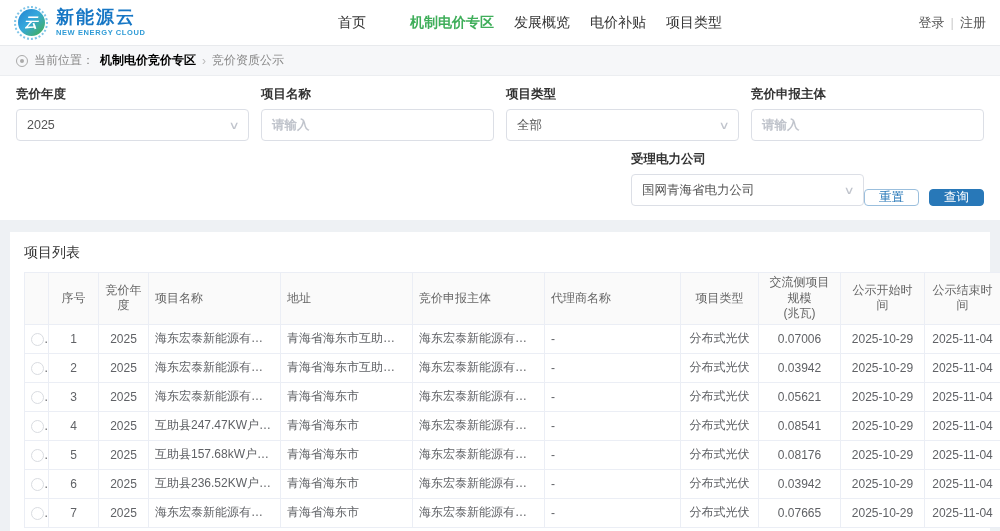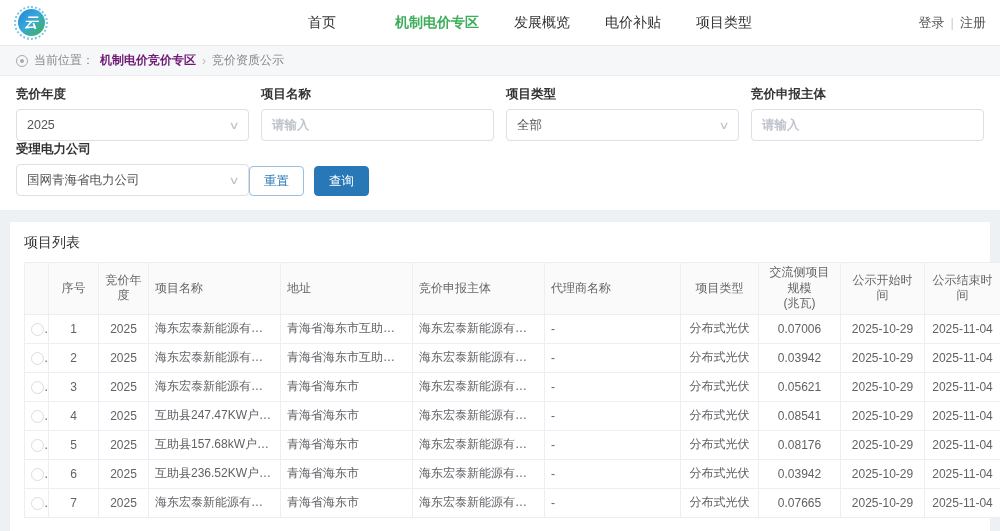--- a/index.html
+++ b/index.html
@@ -6,46 +6,46 @@
   html,body { width:1000px; height:531px; }
   body { font-family:"Liberation Sans","DejaVu Sans",sans-serif; background:#eef1f4; color:#333; font-size:13px; overflow:hidden; }
 
   
   .app-header { height:46px; background:#fff; display:flex; align-items:center; padding:0 14px; border-bottom:1px solid #e8eaed; }
   .logo { display:flex; align-items:center; gap:8px; min-width:170px; }
   .logo-gear { width:34px; height:34px; border-radius:50%; border:2px dotted #7ec4e8; display:flex; align-items:center; justify-content:center; }
   .logo-globe { width:27px; height:27px; border-radius:50%; background:linear-gradient(135deg,#2a8fd4 15%,#35a8dd 45%,#44b149 100%); color:#fff; font-size:14px; font-weight:bold; font-style:italic; display:flex; align-items:center; justify-content:center; }
   .logo-text-cn { font-size:18px; font-weight:bold; color:#1777c5; letter-spacing:2px; line-height:1; }
   .logo-text-en { font-size:7.5px; color:#2f9bd6; font-weight:bold; letter-spacing:0.6px; line-height:1; margin-top:3px; }
-  .main-nav { flex:1; display:flex; justify-content:center; gap:35px; }
+  .main-nav { flex:1; display:flex; justify-content:center; gap:20px; }
   .nav-item { font-size:14px; color:#333; cursor:pointer; }
   .nav-item.active { color:#3fae5a; font-weight:bold;margin-left:24px; }
   .auth-links { min-width:110px; display:flex; justify-content:flex-end; align-items:center; gap:6px; font-size:13px; color:#555; }
   .auth-links span { cursor:pointer; }
   .auth-divider { color:#ccc; cursor:default !important; }
 
   
   .breadcrumb { height:30px; background:#f6f7f9; display:flex; align-items:center; gap:6px; padding:0 16px; font-size:12px; color:#888; border-bottom:1px solid #eceef1; }
   .bc-icon { width:12px; height:12px; border:1px solid #aaa; border-radius:50%; position:relative; display:inline-block; }
   .bc-icon::after { content:""; position:absolute; left:3px; top:3px; width:4px; height:4px; border-radius:50%; background:#aaa; }
-  .bc-strong { color:#701a75; font-weight:bold; }
+  .bc-strong { color:#000000; font-weight:bold; }
   .bc-sep { color:#bbb; }
   .bc-page { color:#888; }
 
   
   .filter-panel { background:#fff; padding:10px 16px 14px; }
   .filter-grid { display:grid; grid-template-columns:repeat(4,1fr); column-gap:12px; row-gap:10px; }
   .filter-field .f-label { font-size:12.5px; font-weight:bold; color:#333; margin-bottom:6px; }
   .control { height:32px; border:1px solid #dcdfe6; border-radius:4px; background:#fff; display:flex; align-items:center; justify-content:space-between; padding:0 10px; font-size:12.5px; color:#555; cursor:pointer; }
   .control .placeholder { color:#c0c4cc;font-weight:bold; }
   .chevron { color:#c0c4cc; font-size:11px; transform:scaleX(1.4); }
-  .filter-row2 { display:flex; justify-content:flex-start; align-items:flex-end; }
+  .filter-row2 { display:flex; justify-content:flex-end; align-items:flex-end; margin-top:10px; }
   .filter-row2 .filter-field { width:calc(25% - 9px); }
   .btn-group { display:flex; gap:10px; }
-  .btn { height:30px; min-width:48px; padding:0 14px; border-radius:4px; font-size:12.5px; display:flex; align-items:center; justify-content:center; cursor:pointer; }
+  .btn { height:17px; min-width:48px; padding:0 14px; border-radius:4px; font-size:12.5px; display:flex; align-items:center; justify-content:center; cursor:pointer; }
   .btn-reset { background:#fff; border:1px solid #9bbfdd; color:#2878b8; }
   .btn-query { background:#2878b8; border:1px solid #2878b8; color:#fff; }
 
   
   .table-card { background:#fff; margin:12px 10px 0; padding:10px 14px 10px; height:317px; }
   .list-title { font-size:14px; font-weight:normal; color:#333; margin:2px 0 10px; }
   table { width:100%; border-collapse:collapse; table-layout:fixed; }
   th,td { border:1px solid #ebeef5; font-size:12px; padding:2px 6px; overflow:hidden; white-space:nowrap; text-overflow:ellipsis; }
   thead th { background:#fafafa; color:#666; font-weight:normal; height:36px; white-space:pre-line; line-height:1.3; }
   tbody td { color:#606266; height:29px; background:#fff; }
@@ -53,20 +53,24 @@
   .al-center { text-align:center; }
   .radio { width:13px; height:13px; border:1px solid #d9dce1; border-radius:50%; display:inline-block; vertical-align:middle; background:#fff; cursor:pointer; }
 </style>
 </head>
 <body>
 
 <header class="app-header">
   <div class="logo">
     <span class="logo-gear">
       <span class="logo-globe">云</span>
+    </span>
+    <span>
+      <div class="logo-text-cn">新能源云</div>
+      <div class="logo-text-en">NEW ENERGY CLOUD</div>
     </span>
   </div>
   <nav class="main-nav">
     <span class="nav-item">首页</span>
     <span class="nav-item active">机制电价专区</span>
     <span class="nav-item">发展概览</span>
     <span class="nav-item">电价补贴</span>
     <span class="nav-item">项目类型</span>
   </nav>
   <div class="auth-links">

